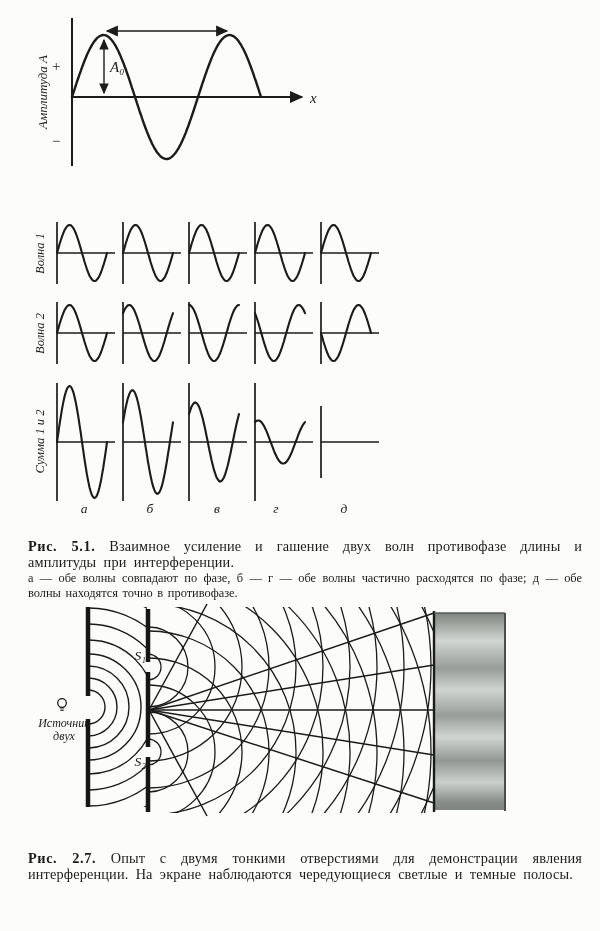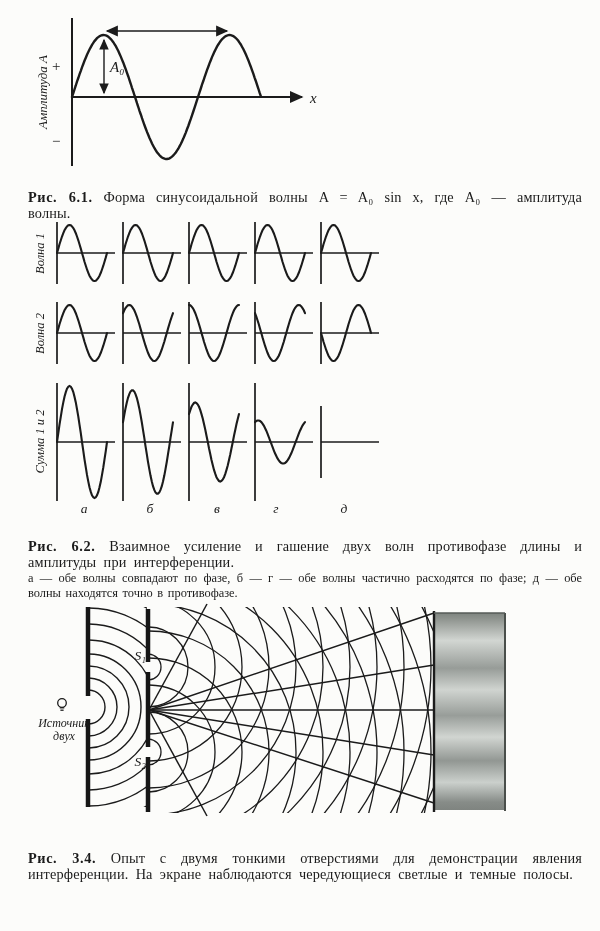--- a/index.html
+++ b/index.html
@@ -54,21 +54,20 @@
     <line class="ink" x1="74" y1="34" x2="74" y2="87" stroke-width="1.4" marker-start="url(#ar)" marker-end="url(#ar)"></line>
     <text class="axtext" x="22" y="65">+</text>
     <text class="axtext" x="22" y="140">−</text>
     <text class="axtext ital" x="80" y="66" font-size="13.5">A₀</text>
     <text class="axtext ital" x="280" y="97">x</text>
     <g id="fig61-curve-layer">
         <path d="M42.0 91.0L43.3 87.1L44.5 83.3L45.8 79.5L47.0 75.7L48.3 72.0L49.5 68.3L50.8 64.8L52.0 61.3L53.3 58.0L54.5 54.8L55.8 51.7L57.0 48.8L58.3 46.1L59.5 43.5L60.8 41.1L62.0 38.9L63.3 36.9L64.5 35.1L65.8 33.6L67.0 32.2L68.3 31.1L69.5 30.2L70.8 29.6L72.0 29.2L73.3 29.0L74.5 29.1L75.8 29.4L77.0 29.9L78.3 30.7L79.5 31.8L80.8 33.0L82.0 34.5L83.3 36.2L84.5 38.1L85.8 40.2L87.0 42.5L88.3 45.0L89.5 47.7L90.8 50.6L92.0 53.6L93.3 56.7L94.5 60.0L95.8 63.4L97.0 66.9L98.3 70.5L99.5 74.2L100.8 78.0L102.0 81.8L103.3 85.6L104.5 89.5L105.8 93.3L107.0 97.2L108.3 101.0L109.5 104.8L110.8 108.5L112.0 112.2L113.3 115.8L114.5 119.3L115.8 122.7L117.0 125.9L118.3 129.0L119.5 132.0L120.8 134.8L122.0 137.5L123.3 140.0L124.5 142.2L125.8 144.3L127.0 146.2L128.3 147.8L129.5 149.3L130.8 150.5L132.0 151.4L133.3 152.2L134.5 152.7L135.8 153.0L137.0 153.0L138.3 152.8L139.5 152.3L140.8 151.6L142.0 150.7L143.3 149.5L144.5 148.1L145.8 146.5L147.0 144.7L148.3 142.7L149.5 140.4L150.8 138.0L152.0 135.4L153.3 132.6L154.5 129.7L155.8 126.6L157.0 123.3L158.3 120.0L159.5 116.5L160.8 112.9L162.0 109.3L163.3 105.5L164.5 101.8L165.8 97.9L167.0 94.1L168.3 90.2L169.5 86.4L170.8 82.5L172.0 78.7L173.3 75.0L174.5 71.3L175.8 67.6L177.0 64.1L178.3 60.7L179.5 57.4L180.8 54.2L182.0 51.1L183.3 48.3L184.5 45.6L185.8 43.0L187.0 40.7L188.3 38.5L189.5 36.6L190.8 34.8L192.0 33.3L193.3 32.0L194.5 30.9L195.8 30.1L197.0 29.5L198.3 29.1L199.5 29.0L200.8 29.1L202.0 29.5L203.3 30.1L204.5 30.9L205.8 32.0L207.0 33.3L208.3 34.8L209.5 36.6L210.8 38.5L212.0 40.7L213.3 43.0L214.5 45.6L215.8 48.3L217.0 51.1L218.3 54.2L219.5 57.4L220.8 60.7L222.0 64.1L223.3 67.6L224.5 71.3L225.8 75.0L227.0 78.7L228.3 82.5L229.5 86.4L230.8 90.2" class="ink" stroke-width="2.4" stroke-linecap="round"></path>
       </g>
   </svg>
 
-  <p class="cap" style="top:175px;"><b>Рис. 6.1.</b> <span>Форма синусоидальной волны A = A₀ sin x, где A₀ — амплитуда волны.</span></p>
 
   <div class="vlabel" style="left:-6px;top:246px;width:92px;font-size:12.5px;">Волна 1</div>
   <div class="vlabel" style="left:-6px;top:326px;width:92px;font-size:12.5px;">Волна 2</div>
   <div class="vlabel" style="left:-16px;top:434px;width:112px;font-size:12.5px;">Сумма 1 и 2</div>
 
   <svg id="fig62" style="left:50px;top:218px;" width="352" height="292" viewBox="0 0 352 292">
       <line x1="7" y1="4" x2="7" y2="66" class="ink" stroke-width="1.7"></line>
       <line x1="7" y1="35" x2="65" y2="35" class="ink" stroke-width="1.7"></line>
       <path d="M7.0 35.0L8.3 30.6L9.5 26.3L10.8 22.3L12.0 18.5L13.3 15.2L14.5 12.3L15.8 10.1L17.0 8.4L18.3 7.3L19.5 7.0L20.8 7.3L22.0 8.4L23.3 10.1L24.5 12.3L25.8 15.2L27.0 18.5L28.3 22.3L29.5 26.3L30.8 30.6L32.0 35.0L33.3 39.4L34.5 43.7L35.8 47.7L37.0 51.5L38.3 54.8L39.5 57.7L40.8 59.9L42.0 61.6L43.3 62.7L44.5 63.0L45.8 62.7L47.0 61.6L48.3 59.9L49.5 57.7L50.8 54.8L52.0 51.5L53.3 47.7L54.5 43.7L55.8 39.4L57.0 35.0" class="ink" stroke-width="2.1" stroke-linecap="round"></path>
       <line x1="7" y1="84" x2="7" y2="146" class="ink" stroke-width="1.7"></line>
@@ -113,21 +112,21 @@
       <line x1="271" y1="188" x2="271" y2="260" class="ink" stroke-width="1.7"></line>
       <line x1="271" y1="224" x2="329" y2="224" class="ink" stroke-width="1.7"></line>
     </svg>
 
   <div class="letter" style="left:72px;top:501px;">а</div>
   <div class="letter" style="left:138px;top:501px;">б</div>
   <div class="letter" style="left:205px;top:501px;">в</div>
   <div class="letter" style="left:264px;top:501px;">г</div>
   <div class="letter" style="left:332px;top:501px;">д</div>
 
-  <p class="cap" style="top:524px;"><b>Рис. 6.2.</b> <span>Взаимное усиление и гашение двух волн противофазе длины и амплитуды при интерференции.</span></p>
+  <p class="cap" style="top:524px;"><b>Рис. 5.1.</b> <span>Взаимное усиление и гашение двух волн противофазе длины и амплитуды при интерференции.</span></p>
   <p class="subcap" style="top:559px;">а — обе волны совпадают по фазе, б — г — обе волны частично расходятся по фазе; д — обе волны находятся точно в противофазе.</p>
 
   <svg id="fig63" style="left:30px;top:600px;" width="548" height="230" viewBox="0 0 548 230">
     <defs>
       <linearGradient id="scr" x1="0" y1="0" x2="0" y2="1">
         <stop offset="0%" stop-color="#7e847f"></stop>
         <stop offset="3%" stop-color="#8f948f"></stop>
         <stop offset="14%" stop-color="#d2d6d2"></stop>
         <stop offset="28%" stop-color="#979c98"></stop>
         <stop offset="39%" stop-color="#d0d4d0"></stop>
@@ -215,15 +214,15 @@
     <line x1="475" y1="13" x2="475" y2="211" stroke="#4a4f4b" stroke-width="2"></line>
     <line x1="404" y1="13" x2="475" y2="13" stroke="#565b57" stroke-width="1.4"></line>
 
     <text x="116" y="60" text-anchor="end" font-size="13.5" font-style="italic">S₁</text>
     <text x="116" y="166" text-anchor="end" font-size="13.5" font-style="italic">S₂</text>
   </svg>
 
   <div class="srclabel">Источник
 двух</div>
 
-  <p class="cap" style="top:836px;"><b>Рис. 3.4.</b> <span>Опыт с двумя тонкими отверстиями для демонстрации явления интерференции. На экране наблюдаются чередующиеся светлые и темные полосы.</span></p>
+  <p class="cap" style="top:836px;"><b>Рис. 2.7.</b> <span>Опыт с двумя тонкими отверстиями для демонстрации явления интерференции. На экране наблюдаются чередующиеся светлые и темные полосы.</span></p>
 
 </div>
 
 </body></html>

